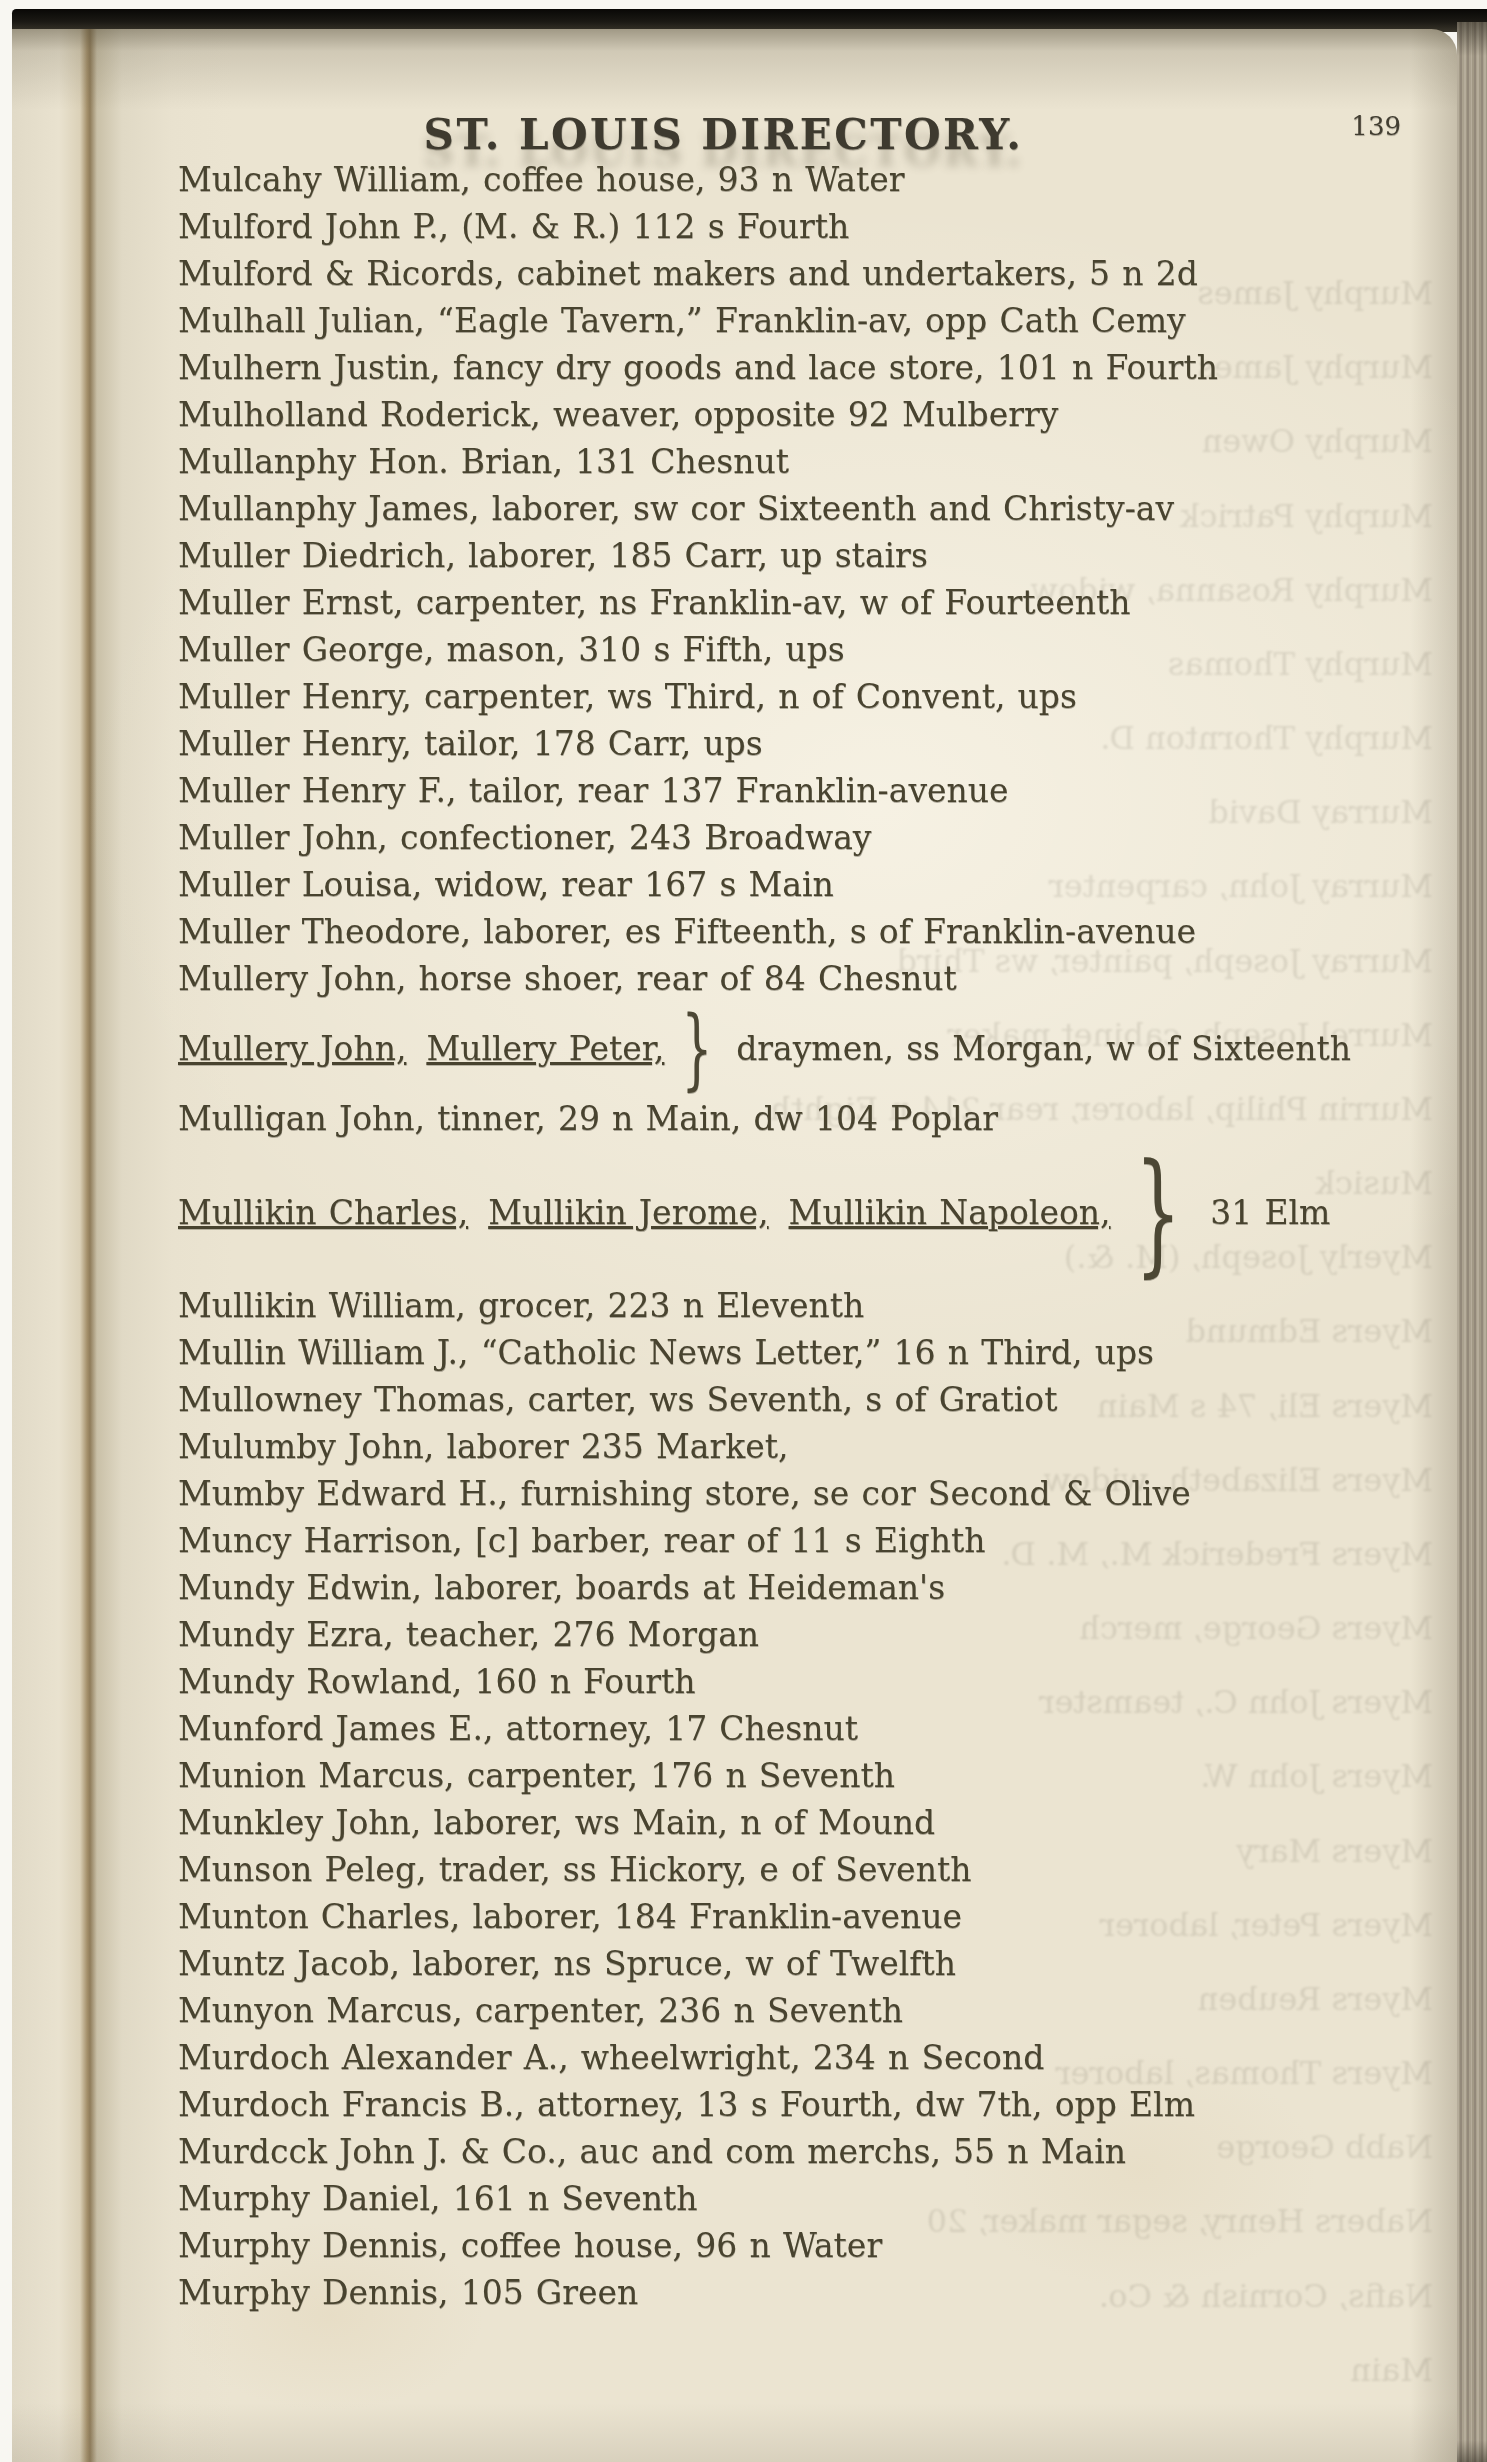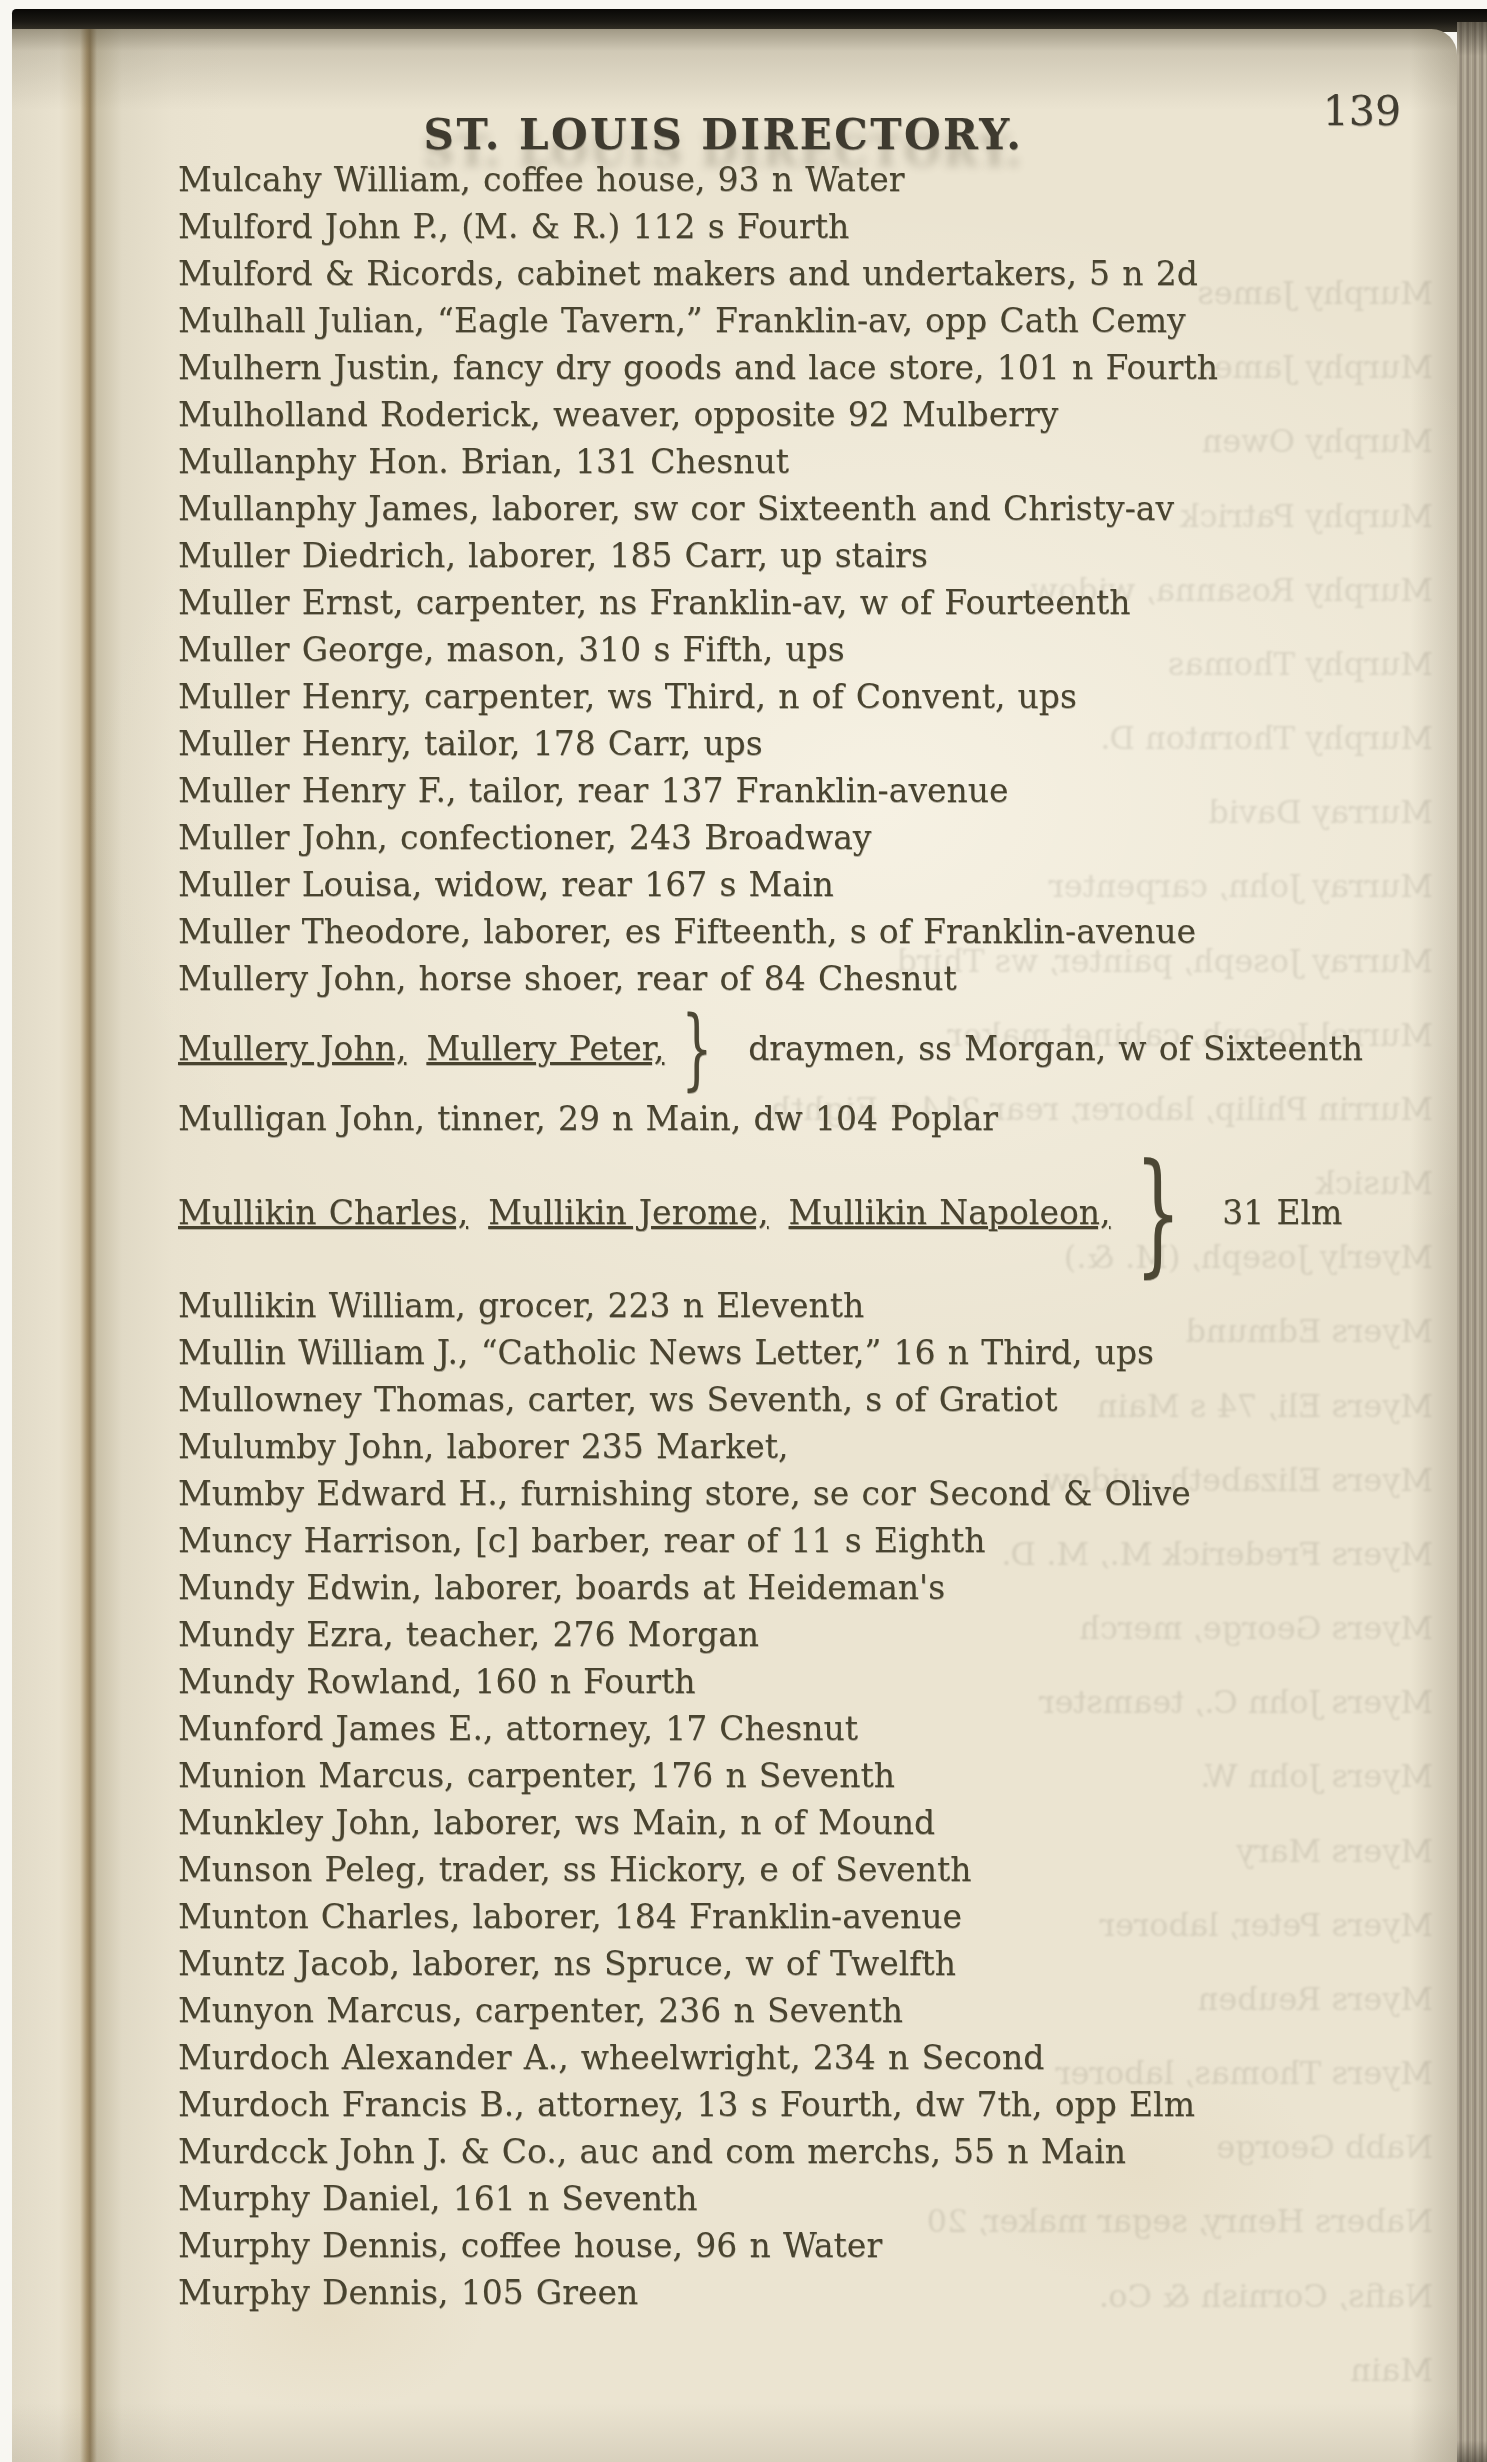--- a/index.html
+++ b/index.html
@@ -50,39 +50,39 @@
   }
   .ghost-line{line-height:1;}
   
   .header{
     position:absolute;top:81px;left:287px;width:849px;text-align:center;
     font-size:42px;font-weight:bold;letter-spacing:2.5px;color:#3e3a2f;
     text-shadow:0 17px 8.5px rgba(100,92,74,.30), 0.4px 0.8px 0.7px rgba(62,58,47,.45);
     white-space:nowrap;
   }
   .pagenum{
-    position:absolute;top:58px;right:56px;
-    font-size:41px;color:#413d31;
+    position:absolute;top:82px;right:56px;
+    font-size:26px;color:#413d31;
     text-shadow:0.4px 0.8px 0.7px rgba(62,58,47,.4);
   }
   .entries{
     position:absolute;top:127px;left:146px;width:1240px;
     font-size:33px;line-height:47px;color:#48432f;
     word-spacing:1.7px;
     text-shadow:0.3px 0.8px 0.6px rgba(64,58,46,.38);
   }
   .entry{white-space:nowrap;margin-left:20px;}
   .brace-group{display:flex;align-items:center;}
   .bg-names{display:flex;flex-direction:row;text-decoration:underline;}
   .bg-brace{
     font-size:88px;line-height:93px;font-weight:400;color:#4c4734;
     transform:scaleX(.55);margin:0 1.7px 0 5.1px;
   }
   .brace-group.tall .bg-brace{font-size:132px;line-height:140px;}
-  .bg-shared{margin-left:21px;white-space:nowrap;}
+  .bg-shared{margin-left:9px;white-space:nowrap;}
 </style>
 </head>
 <body>
 
 <div class="top-band"></div>
 <div class="page-stack"></div>
 
 <div class="page">
   <div class="ghost">
       <div class="ghost-line">Murphy James</div>

